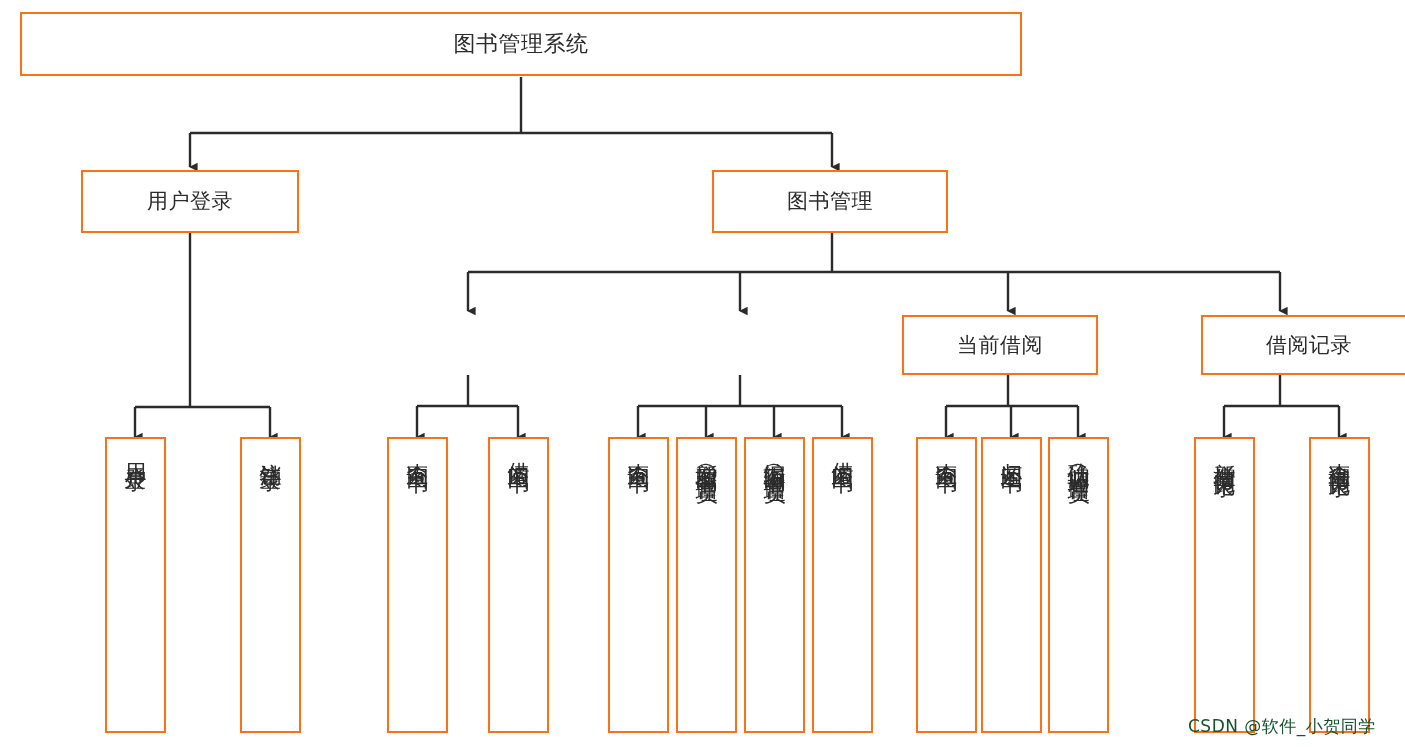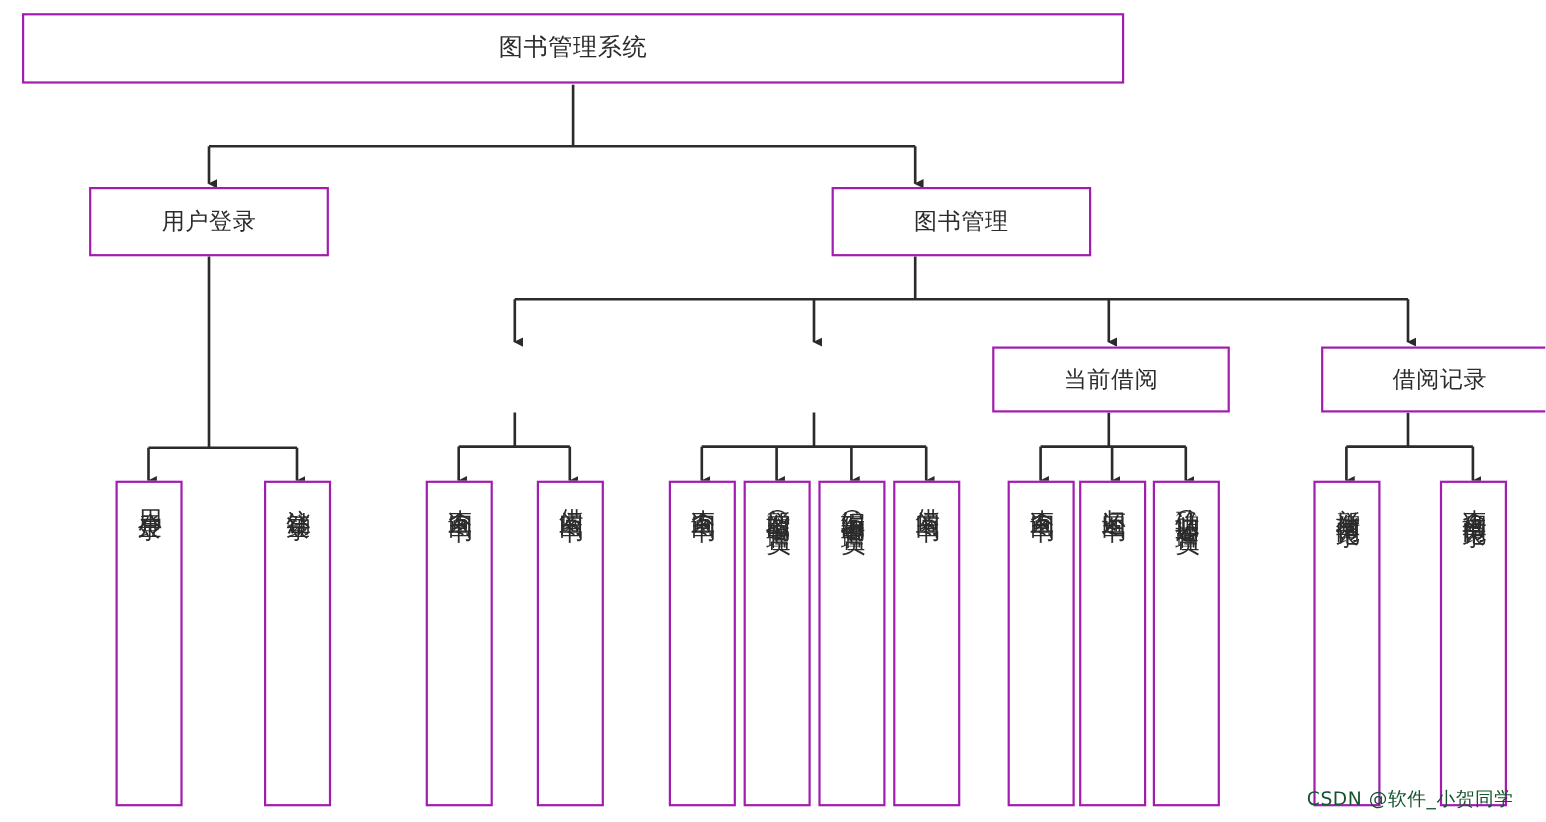--- a/index.html
+++ b/index.html
@@ -23,21 +23,21 @@
     left: 0;
     top: 0;
     width: 1405px;
     height: 747px;
     pointer-events: none;
   }
   .node {
     position: absolute;
     box-sizing: border-box;
     background: #ffffff;
-    border: 2px solid #a21caf;
+    border: 2px solid #f97316;
     display: flex;
     align-items: center;
     justify-content: center;
     color: #2b2b2b;
     z-index: 2;
   }
   .node-label {
     display: block;
     text-align: center;
     line-height: 1.08;
@@ -133,27 +133,27 @@
   </svg>
 
   <div class="node horiz root" style="left:20px; top:12px; width:1002px; height:64px;">
     <span class="node-label">图书管理系统</span>
   </div>
 
   <div class="node horiz" style="left:81px; top:170px; width:218px; height:63px;">
     <span class="node-label">用户登录</span>
   </div>
 
-  <div class="node horiz" style="left:712px; top:170px; width:236px; height:63px;margin-left:44px;">
+  <div class="node horiz" style="left:712px; top:170px; width:236px; height:63px;">
     <span class="node-label">图书管理</span>
   </div>
 
 
 
-  <div class="node horiz" style="left:902px; top:315px; width:216px; height:60px;">
+  <div class="node horiz" style="left:902px; top:315px; width:196px; height:60px;">
     <span class="node-label">当前借阅</span>
   </div>
 
   <div class="node horiz" style="left:1172px; top:315px; width:216px; height:60px;margin-left:29px;">
     <span class="node-label">借阅记录</span>
   </div>
 
   <div class="node vert" style="left:105px; top:437px; width:61px; height:296px;">
     <span class="node-label">用户登录</span>
   </div>

